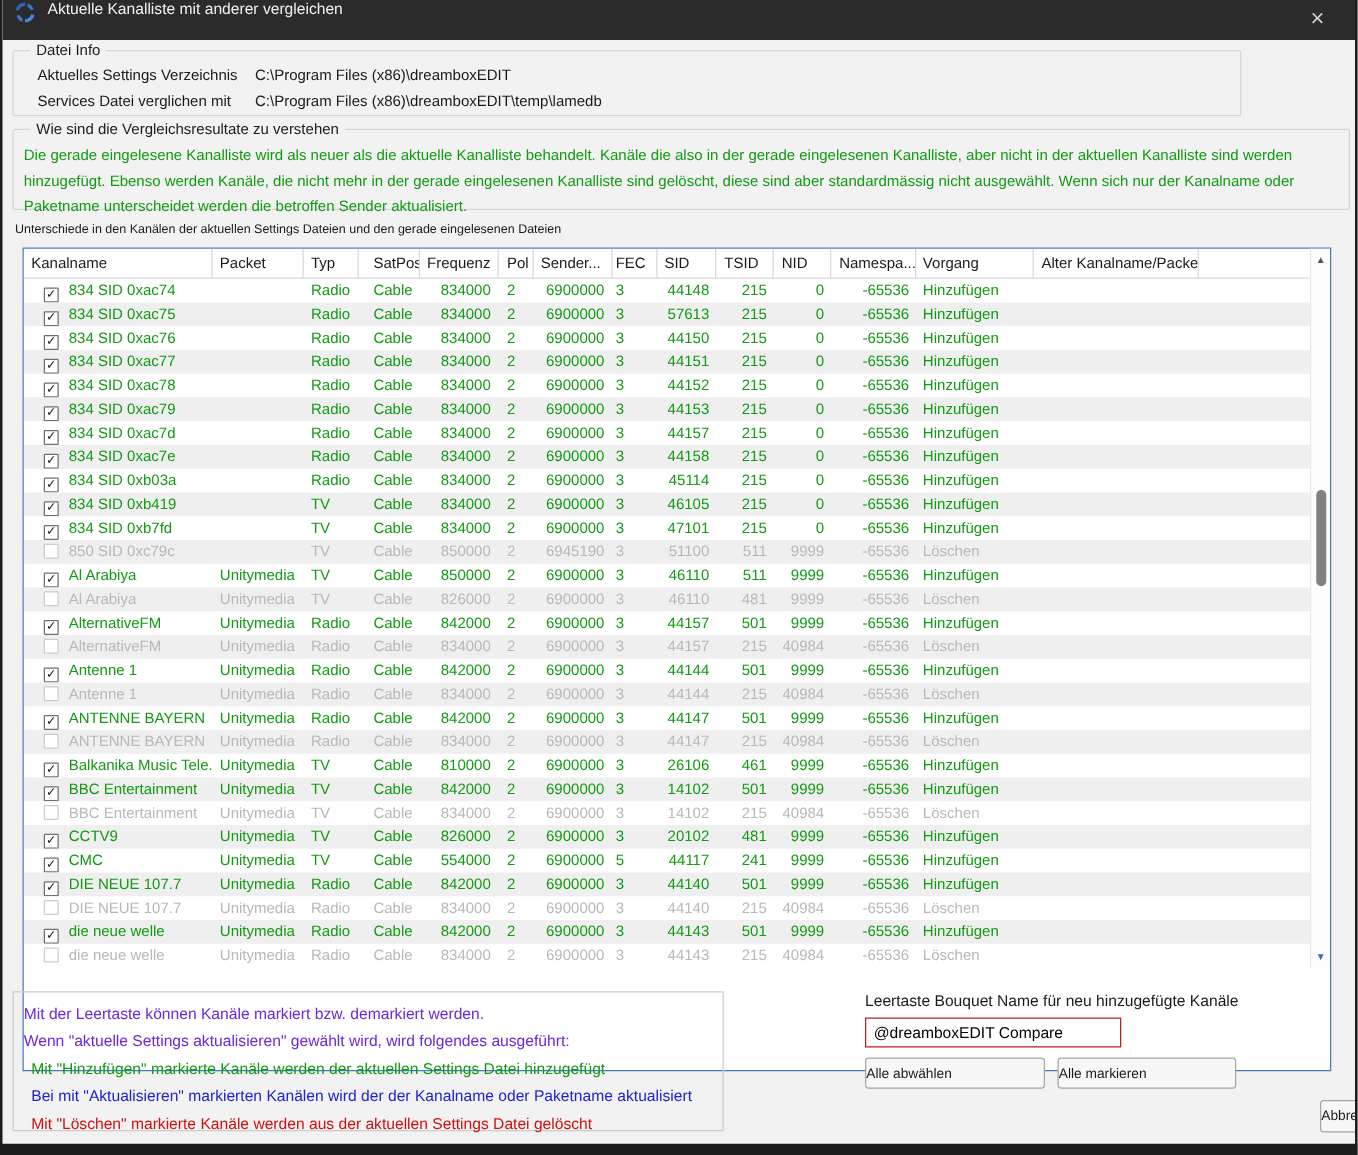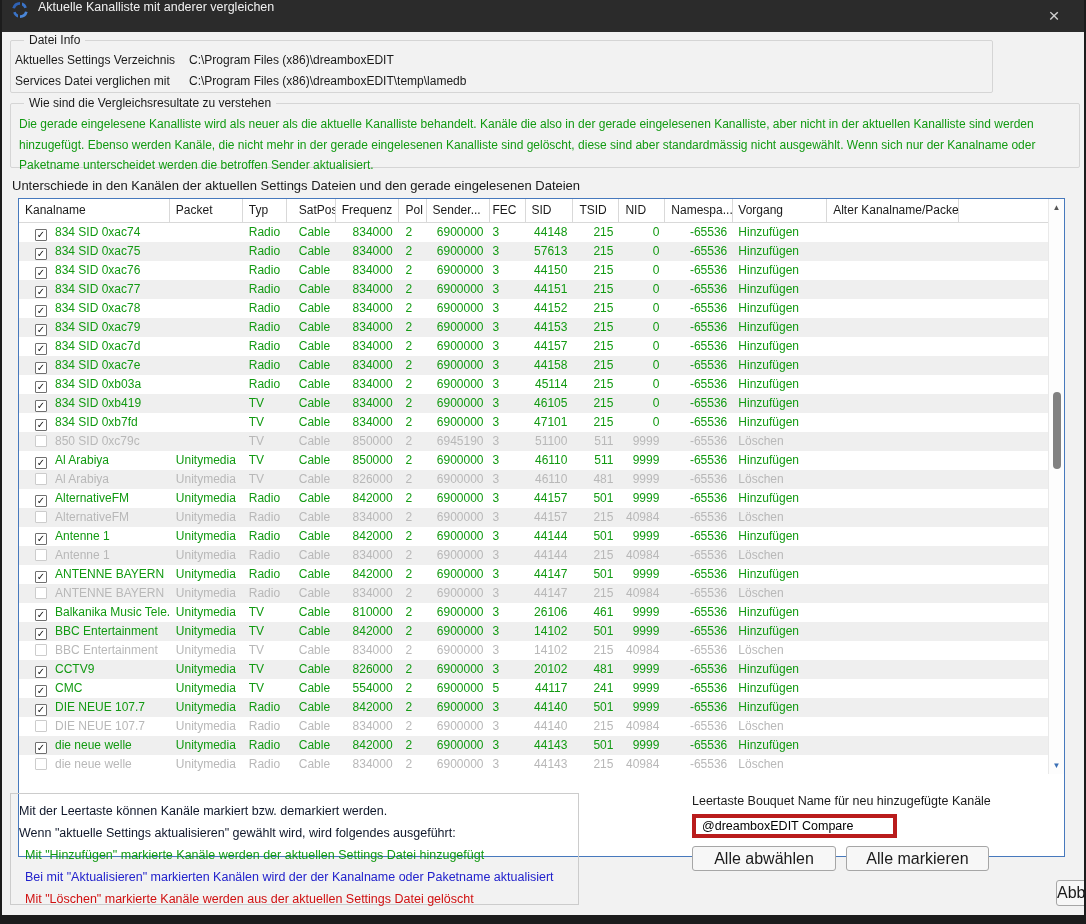--- a/index.html
+++ b/index.html
@@ -15,28 +15,28 @@
   .titlebar .title { color:#f0f0f0; font-size:12.5px; }
   .close-btn { position:absolute; right:8px; top:0; width:44px; height:32px; display:flex; align-items:center; justify-content:center;
                color:#cfcfcf; font-size:19px; cursor:default; }
 
   
   .groupbox { position:absolute; border:1px solid #d5d5d5; border-radius:2px; }
   .grouplabel { position:absolute; top:-8px; left:13px; background:#f2f2f2; padding:0 5px; font-size:12px; color:#1a1a1a; }
   .gb-fileinfo { left:8px; top:40px; width:983px; height:53px; }
   .gb-explain  { left:8px; top:103px; width:1070px; height:65px; }
 
-  .fi-row { position:absolute; left:4px; right:10px; height:16px; display:flex; }
+  .fi-row { position:absolute; left:19px; right:10px; height:16px; display:flex; }
   .fi-row.r0 { top:12px; } .fi-row.r1 { top:33px; }
   .fi-label { width:174px; flex:0 0 auto; }
   .fi-value { flex:1; }
 
   .explain-text { position:absolute; left:8px; top:10px; width:1050px; color:#129A12; line-height:20.5px; }
 
-  .table-label { position:absolute; left:10px; top:178px; font-size:13px; }
+  .table-label { position:absolute; left:10px; top:178px; font-size:10px; }
 
   
   .listview { position:absolute; left:16px; top:198px; width:1047px; height:659px; background:#fff; border:1px solid #4779bd; }
   .lv-inner { position:absolute; left:0; top:0; width:1029px; height:575px; overflow:hidden; }
   .thead { display:flex; height:24px; border-bottom:1px solid #d9d9d9; background:#fff; }
   .th { border-right:1px solid #d9d9d9; line-height:23px; padding-left:6px; white-space:nowrap; overflow:hidden; font-size:12px; }
   .trow { display:flex; height:19px; line-height:19px; white-space:nowrap; }
   .trow.alt { background:#efefef; }
   .trow.add { color:#129A12; }
   .trow.delete { color:#b8b8b8; }
@@ -55,27 +55,27 @@
   
   .vscroll { position:absolute; right:0; top:0; width:16px; height:575px; background:#fdfdfd; border-left:1px solid #e9e9e9; }
   .vs-up   { position:absolute; top:1px; left:0; width:15px; height:15px; text-align:center; font-size:8px; line-height:15px; color:#555; }
   .vs-down { position:absolute; bottom:1px; left:0; width:15px; height:15px; text-align:center; font-size:8px; line-height:15px; color:#3a6fb5; }
   .vs-thumb{ position:absolute; top:193px; left:4px; width:8px; height:77px; background:#818181; border-radius:4px; }
 
   
   .info-box { position:absolute; left:8px; top:793px; width:569px; height:112px; border:1px solid #cccccc; padding:6px 0 0 8px; }
   .info-line { line-height:22px; font-size:12.5px; white-space:nowrap; }
   .info-line.ind { padding-left:6px; }
-  .t-black{color:#0f172a} .t-green{color:#129A12} .t-blue{color:#2222CC} .t-red{color:#D01010}
+  .t-black{color:#6d28d9} .t-green{color:#129A12} .t-blue{color:#2222CC} .t-red{color:#D01010}
 
   .bouquet-label { position:absolute; left:690px; top:794px; font-size:12.5px; }
-  .bouquet-input { position:absolute; left:690px; top:814px; width:205px; height:24px; border:4px solid #b91c1c;
+  .bouquet-input { position:absolute; left:690px; top:814px; width:205px; height:24px; border:1px solid #b91c1c;
                    background:#fff; font-family:inherit; font-size:12.5px; padding:0 6px; }
   .btn { position:absolute; background:#f7f7f7; border:1px solid #a6a6a6; border-radius:3px; font-family:inherit;
-         font-size:16px; color:#1a1a1a; text-align:center; cursor:default; }
+         font-size:11px; color:#1a1a1a; text-align:left; cursor:default; }
   .btn-deselect { left:690px; top:846px; width:144px; height:25px; }
   .btn-select   { left:844px; top:846px; width:143px; height:25px; }
   .btn-update   { left:690px; top:924px; width:296px; height:26px; }
   .btn-cancel   { left:1054px; top:880px; width:72px;  height:26px; }
 </style>
 </head>
 <body>
 
 <div class="window">
 

